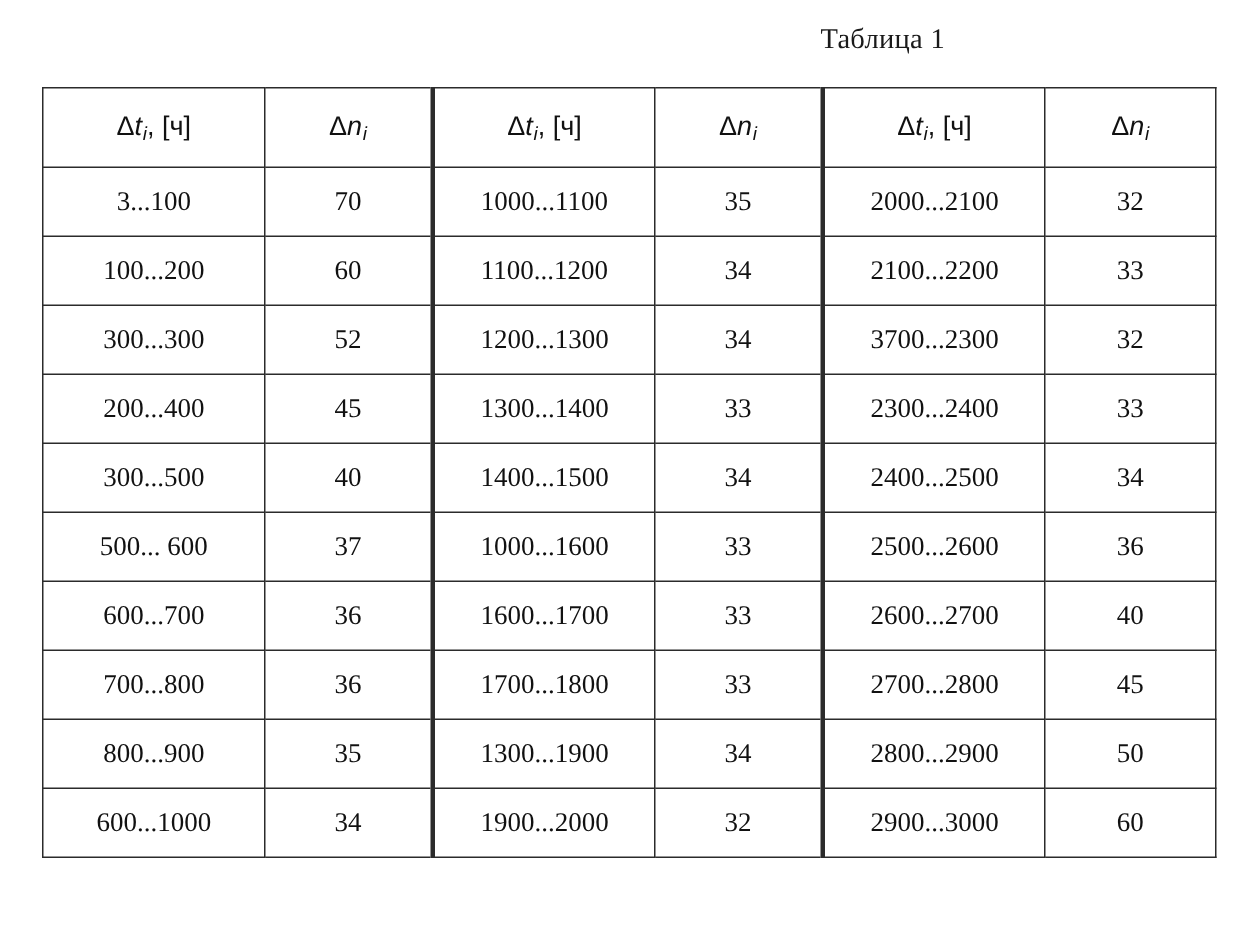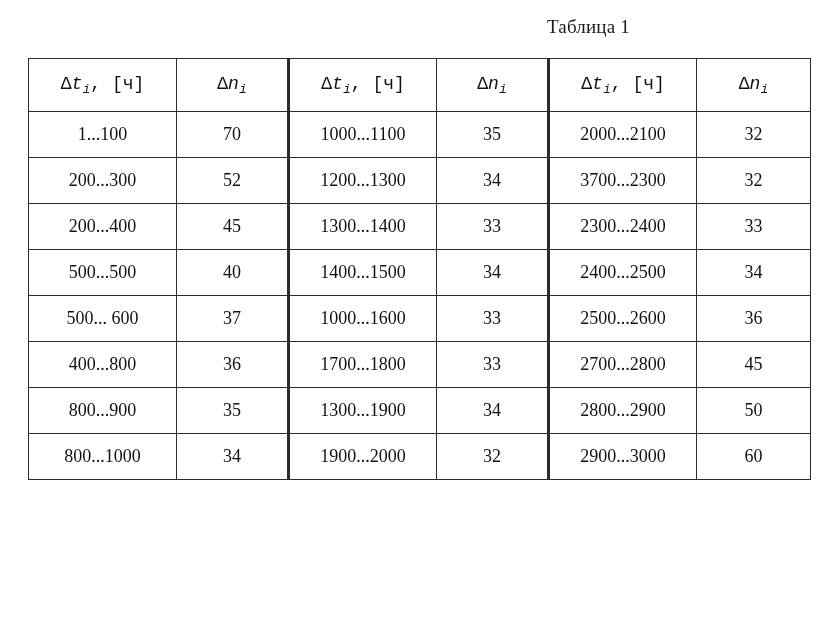--- a/index.html
+++ b/index.html
@@ -66,21 +66,21 @@
     border-bottom: 1px solid #2b2b2b;
   }
   .colA { width: 148px; }
   .colB { width: 112px; }
   .colC { width: 148px; }
   .colD { width: 112px; }
   .colE { width: 148px; }
   .colF { width: 114px; }
 
   .math {
-    font-family: Liberation Mono, monospace;
+    font-family: Liberation Sans, sans-serif;
     white-space: nowrap;
   }
   .math i {
     font-style: italic;
   }
   .math sub {
     font-size: 0.70em;
     font-style: italic;
     vertical-align: -0.28em;
     margin-left: 0.5px;
@@ -123,77 +123,93 @@
           <td class="sep-left">
             <span class="math"><span>Δ</span><i>t</i><sub>i</sub><span class="unit">, [ч]</span></span>
           </td>
           <td>
             <span class="math"><span>Δ</span><i>n</i><sub>i</sub></span>
           </td>
         </tr>
       </thead>
       <tbody>
         <tr>
-          <td>1...100</td>
+          <td>3...100</td>
           <td>70</td>
           <td class="sep-left">1000...1100</td>
           <td>35</td>
           <td class="sep-left">2000...2100</td>
           <td>32</td>
         </tr>
         <tr>
-          <td>200...300</td>
+          <td>100...200</td>
+          <td>60</td>
+          <td class="sep-left">1100...1200</td>
+          <td>34</td>
+          <td class="sep-left">2100...2200</td>
+          <td>33</td>
+        </tr>
+        <tr>
+          <td>300...300</td>
           <td>52</td>
           <td class="sep-left">1200...1300</td>
           <td>34</td>
           <td class="sep-left">3700...2300</td>
           <td>32</td>
         </tr>
         <tr>
           <td>200...400</td>
           <td>45</td>
           <td class="sep-left">1300...1400</td>
           <td>33</td>
           <td class="sep-left">2300...2400</td>
           <td>33</td>
         </tr>
         <tr>
-          <td>500...500</td>
+          <td>300...500</td>
           <td>40</td>
           <td class="sep-left">1400...1500</td>
           <td>34</td>
           <td class="sep-left">2400...2500</td>
           <td>34</td>
         </tr>
         <tr>
           <td>500... 600</td>
           <td>37</td>
           <td class="sep-left">1000...1600</td>
           <td>33</td>
           <td class="sep-left">2500...2600</td>
           <td>36</td>
         </tr>
         <tr>
-          <td>400...800</td>
+          <td>600...700</td>
+          <td>36</td>
+          <td class="sep-left">1600...1700</td>
+          <td>33</td>
+          <td class="sep-left">2600...2700</td>
+          <td>40</td>
+        </tr>
+        <tr>
+          <td>700...800</td>
           <td>36</td>
           <td class="sep-left">1700...1800</td>
           <td>33</td>
           <td class="sep-left">2700...2800</td>
           <td>45</td>
         </tr>
         <tr>
           <td>800...900</td>
           <td>35</td>
           <td class="sep-left">1300...1900</td>
           <td>34</td>
           <td class="sep-left">2800...2900</td>
           <td>50</td>
         </tr>
         <tr>
-          <td>800...1000</td>
+          <td>600...1000</td>
           <td>34</td>
           <td class="sep-left">1900...2000</td>
           <td>32</td>
           <td class="sep-left">2900...3000</td>
           <td>60</td>
         </tr>
       </tbody>
     </table>
   </div>
 

